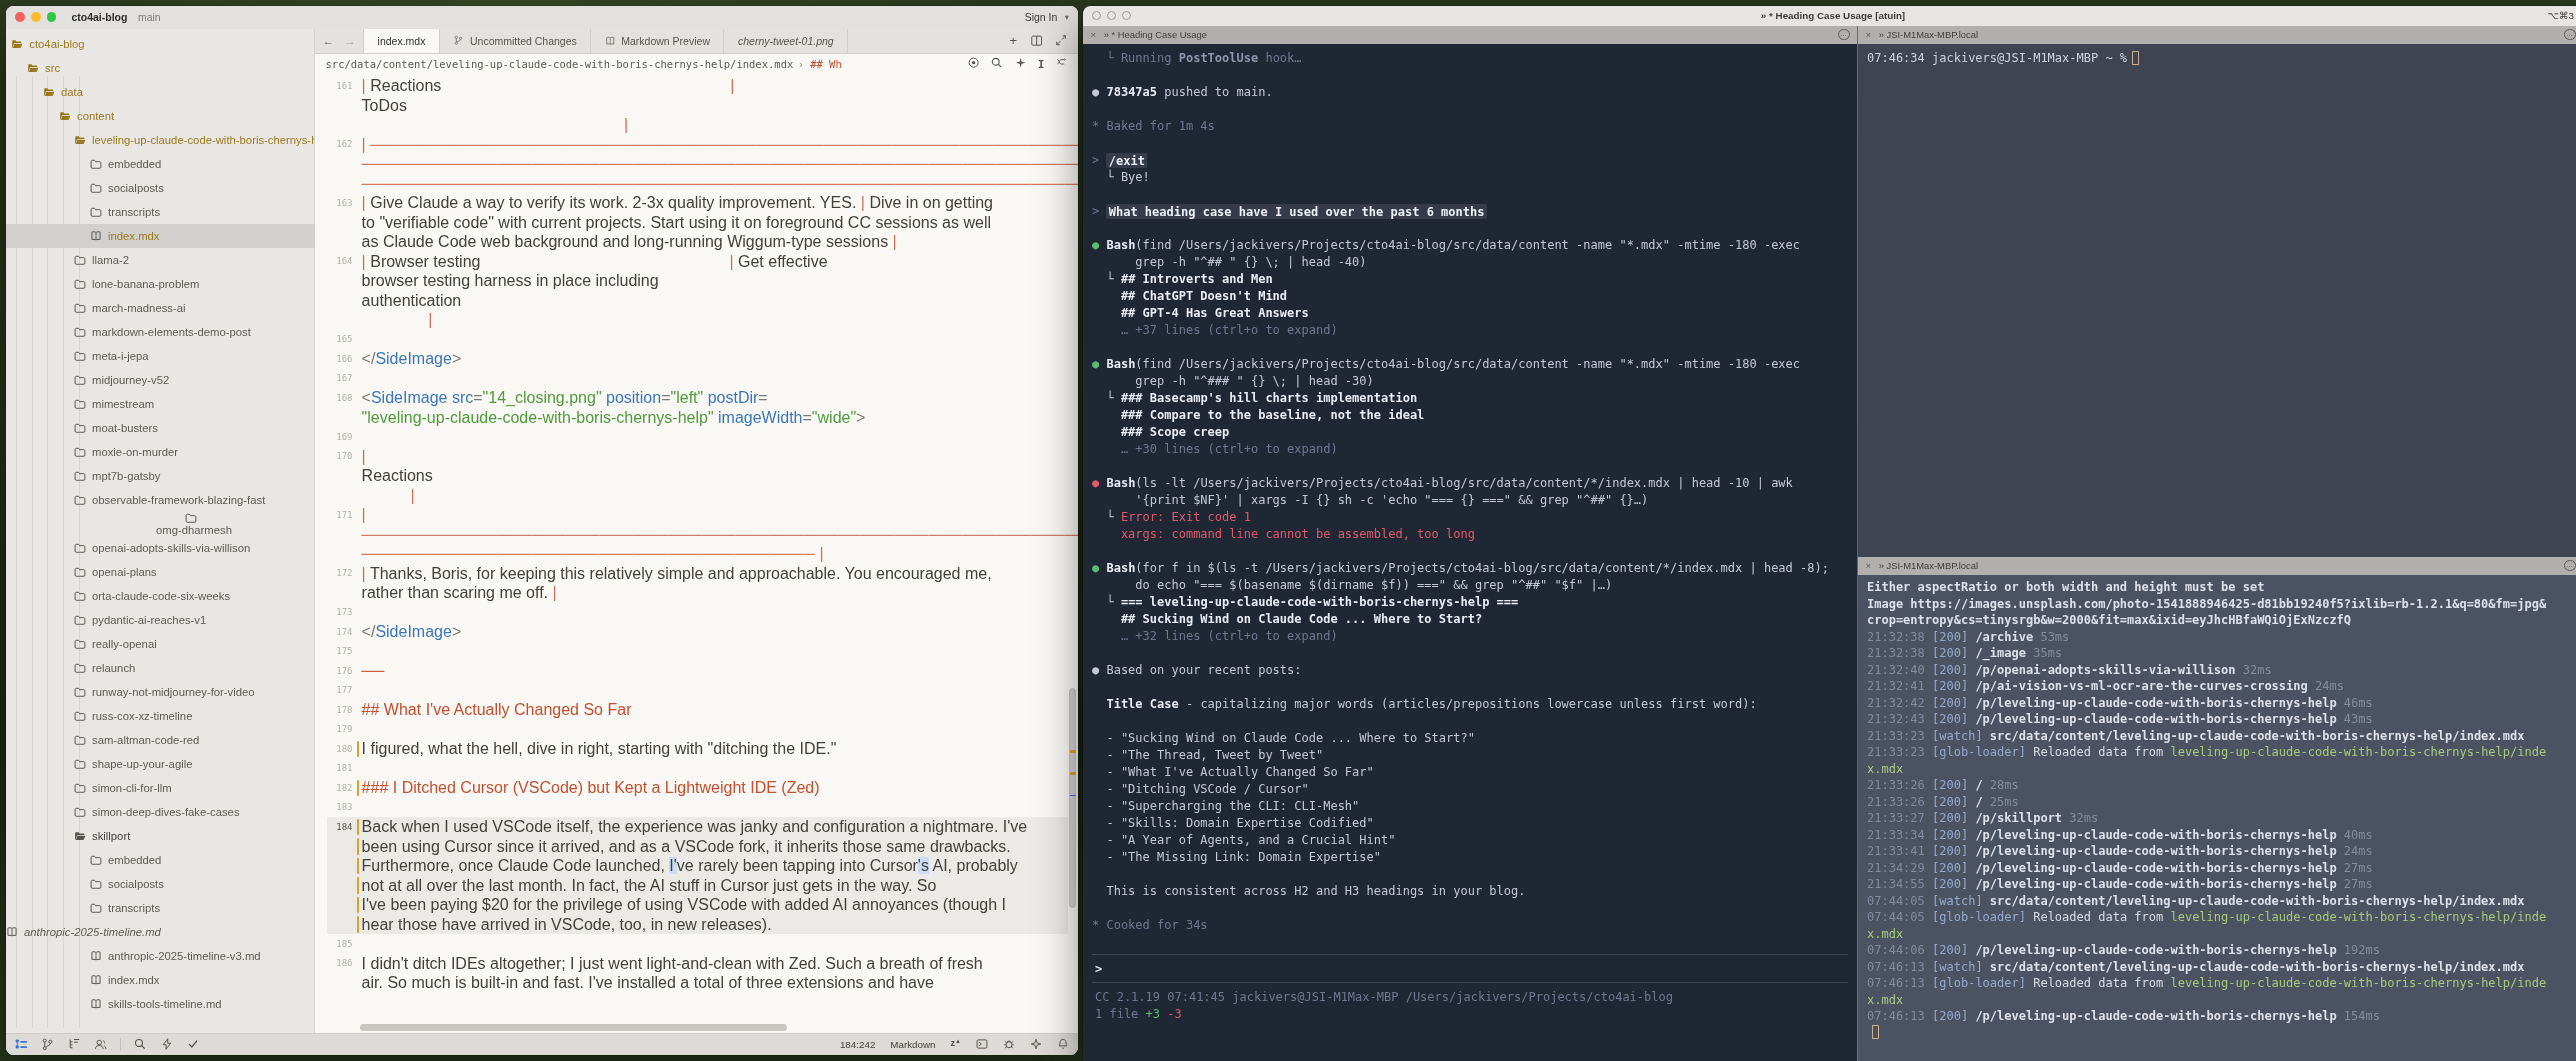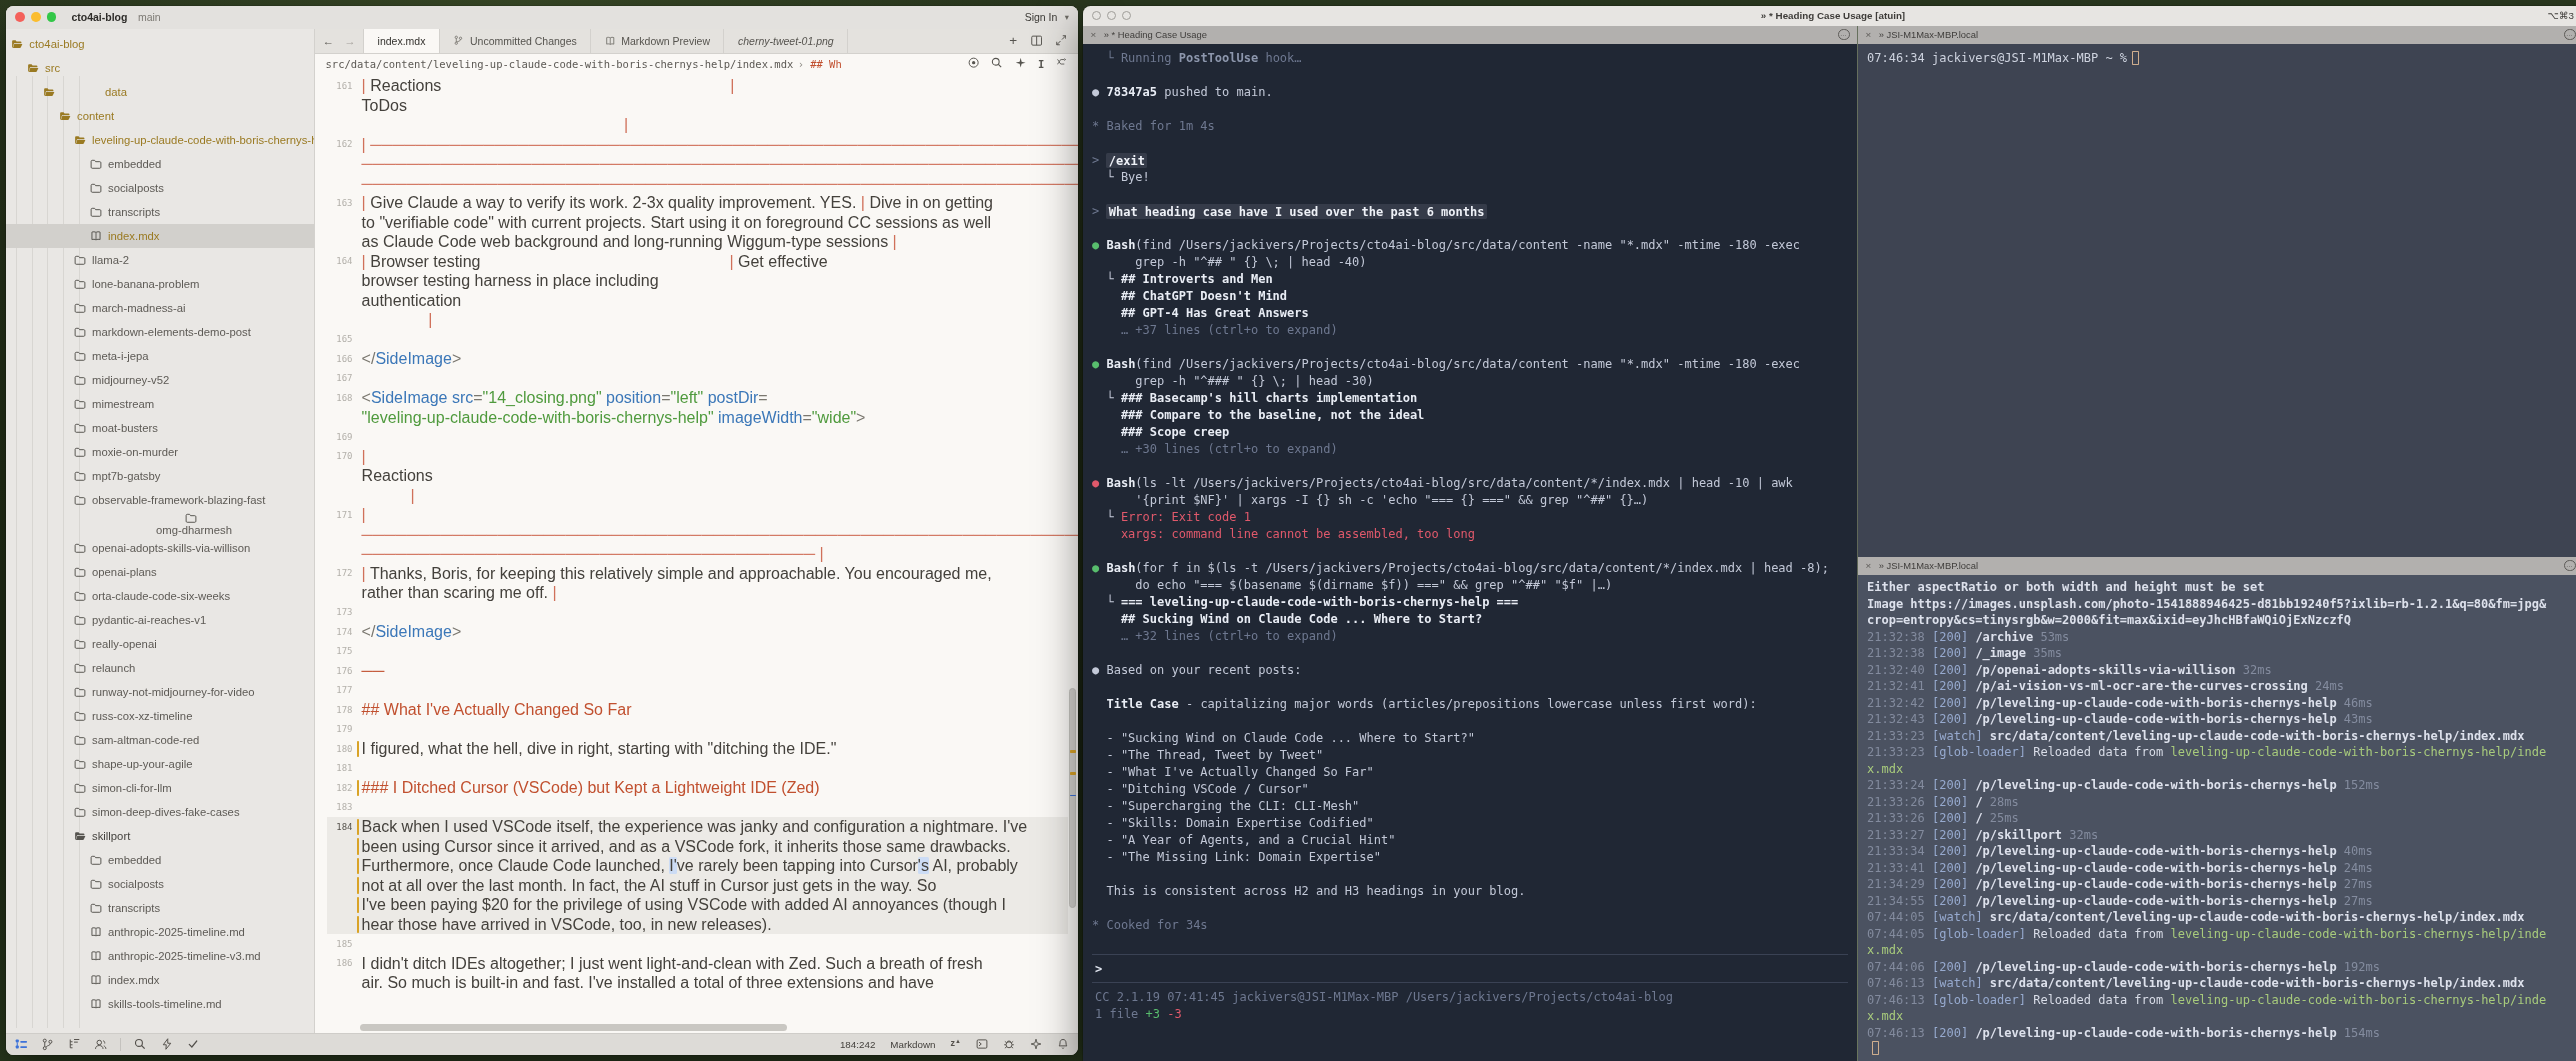--- a/index.html
+++ b/index.html
@@ -161,21 +161,21 @@
             <span>cto4ai-blog</span>
           </div>
           <div class="titem gold" style="padding-left: 21px;">
             <span class="ticon" style="color: rgb(154, 122, 34);">
               <svg width="12" height="12" viewBox="0 0 16 16">
                 <path d="M1.5 4.2 c0-.7.5-1.2 1.2-1.2 h3.4 l1.3 1.7 h5.3 c.7 0 1.2.5 1.2 1.2 v1 H4 L2.2 13 c-.4 0-.7-.4-.7-.8 Z M4.3 7.9 h10.9 L13 12.7 c-.2.4-.5.6-1 .6 H2.6 Z" fill="currentColor"></path>
               </svg>
             </span>
             <span>src</span>
           </div>
-          <div class="titem gold" style="padding-left: 37px; gap: 44px;">
+          <div class="titem gold" style="padding-left: 37px;">
             <span class="ticon" style="color: rgb(154, 122, 34);">
               <svg width="12" height="12" viewBox="0 0 16 16">
                 <path d="M1.5 4.2 c0-.7.5-1.2 1.2-1.2 h3.4 l1.3 1.7 h5.3 c.7 0 1.2.5 1.2 1.2 v1 H4 L2.2 13 c-.4 0-.7-.4-.7-.8 Z M4.3 7.9 h10.9 L13 12.7 c-.2.4-.5.6-1 .6 H2.6 Z" fill="currentColor"></path>
               </svg>
             </span>
             <span>data</span>
           </div>
           <div class="titem gold" style="padding-left: 53px;">
             <span class="ticon" style="color: rgb(154, 122, 34);">
               <svg width="12" height="12" viewBox="0 0 16 16">
@@ -442,21 +442,21 @@
             <span>socialposts</span>
           </div>
           <div class="titem" style="padding-left: 84px;">
             <span class="ticon" style="color: rgb(85, 83, 78);">
               <svg width="12" height="12" viewBox="0 0 16 16">
                 <path d="M1.5 4.5 c0-.8.6-1.4 1.4-1.4 h3.2 l1.4 1.8 h5.6 c.8 0 1.4.6 1.4 1.4 v6 c0 .8-.6 1.4-1.4 1.4 H2.9 c-.8 0-1.4-.6-1.4-1.4 Z" fill="none" stroke="currentColor" stroke-width="1.3"></path>
               </svg>
             </span>
             <span>transcripts</span>
           </div>
-          <div class="titem" style="padding-left: 84px;">
+          <div class="titem" style=" font-style: italic;">
             <span class="ticon" style="color: rgb(85, 83, 78);">
               <svg width="12" height="12" viewBox="0 0 16 16">
                 <path d="M8 3.2 C6.6 2.2 4 2.2 2.6 2.8 v10 C4 12.2 6.6 12.2 8 13.2 c1.4-1 4-1 5.4-.4 v-10 C12 2.2 9.4 2.2 8 3.2 Z" fill="none" stroke="currentColor" stroke-width="1.3"></path>
                 <line x1="8" y1="3.4" x2="8" y2="13" stroke="currentColor" stroke-width="1.2"></line>
               </svg>
             </span>
             <span>anthropic-2025-timeline.md</span>
           </div>
           <div class="titem" style="padding-left: 84px;">
             <span class="ticon" style="color: rgb(85, 83, 78);">
@@ -997,21 +997,20 @@
               <div class="tline"><span class="sg-pth">crop=entropy&amp;cs=tinysrgb&amp;w=2000&amp;fit=max&amp;ixid=eyJhcHBfaWQiOjExNzczfQ</span></div>
               <div class="tline"><span class="sg-ts">21:32:38 </span><span class="sg-blu">[200] </span><span class="sg-pth">/archive </span><span class="sg-ms">53ms</span></div>
               <div class="tline"><span class="sg-ts">21:32:38 </span><span class="sg-blu">[200] </span><span class="sg-pth">/_image </span><span class="sg-ms">35ms</span></div>
               <div class="tline"><span class="sg-ts">21:32:40 </span><span class="sg-blu">[200] </span><span class="sg-pth">/p/openai-adopts-skills-via-willison </span><span class="sg-ms">32ms</span></div>
               <div class="tline"><span class="sg-ts">21:32:41 </span><span class="sg-blu">[200] </span><span class="sg-pth">/p/ai-vision-vs-ml-ocr-are-the-curves-crossing </span><span class="sg-ms">24ms</span></div>
               <div class="tline"><span class="sg-ts">21:32:42 </span><span class="sg-blu">[200] </span><span class="sg-pth">/p/leveling-up-claude-code-with-boris-chernys-help </span><span class="sg-ms">46ms</span></div>
               <div class="tline"><span class="sg-ts">21:32:43 </span><span class="sg-blu">[200] </span><span class="sg-pth">/p/leveling-up-claude-code-with-boris-chernys-help </span><span class="sg-ms">43ms</span></div>
               <div class="tline"><span class="sg-ts">21:33:23 </span><span class="sg-blu">[watch] </span><span class="sg-pth">src/data/content/leveling-up-claude-code-with-boris-chernys-help/index.mdx</span></div>
               <div class="tline"><span class="sg-ts">21:33:23 </span><span class="sg-blu">[glob-loader] </span><span class="sg-n2">Reloaded data from </span><span class="sg-grn">leveling-up-claude-code-with-boris-chernys-help/inde</span></div>
               <div class="tline"><span class="sg-grn">x.mdx</span></div>
-              <div class="tline"><span class="sg-ts">21:33:24 </span><span class="sg-blu">[200] </span><span class="sg-pth">/p/leveling-up-claude-code-with-boris-chernys-help </span><span class="sg-ms">152ms</span></div>
               <div class="tline"><span class="sg-ts">21:33:26 </span><span class="sg-blu">[200] </span><span class="sg-pth">/ </span><span class="sg-ms">28ms</span></div>
               <div class="tline"><span class="sg-ts">21:33:26 </span><span class="sg-blu">[200] </span><span class="sg-pth">/ </span><span class="sg-ms">25ms</span></div>
               <div class="tline"><span class="sg-ts">21:33:27 </span><span class="sg-blu">[200] </span><span class="sg-pth">/p/skillport </span><span class="sg-ms">32ms</span></div>
               <div class="tline"><span class="sg-ts">21:33:34 </span><span class="sg-blu">[200] </span><span class="sg-pth">/p/leveling-up-claude-code-with-boris-chernys-help </span><span class="sg-ms">40ms</span></div>
               <div class="tline"><span class="sg-ts">21:33:41 </span><span class="sg-blu">[200] </span><span class="sg-pth">/p/leveling-up-claude-code-with-boris-chernys-help </span><span class="sg-ms">24ms</span></div>
               <div class="tline"><span class="sg-ts">21:34:29 </span><span class="sg-blu">[200] </span><span class="sg-pth">/p/leveling-up-claude-code-with-boris-chernys-help </span><span class="sg-ms">27ms</span></div>
               <div class="tline"><span class="sg-ts">21:34:55 </span><span class="sg-blu">[200] </span><span class="sg-pth">/p/leveling-up-claude-code-with-boris-chernys-help </span><span class="sg-ms">27ms</span></div>
               <div class="tline"><span class="sg-ts">07:44:05 </span><span class="sg-blu">[watch] </span><span class="sg-pth">src/data/content/leveling-up-claude-code-with-boris-chernys-help/index.mdx</span></div>
               <div class="tline"><span class="sg-ts">07:44:05 </span><span class="sg-blu">[glob-loader] </span><span class="sg-n2">Reloaded data from </span><span class="sg-grn">leveling-up-claude-code-with-boris-chernys-help/inde</span></div>
               <div class="tline"><span class="sg-grn">x.mdx</span></div>

